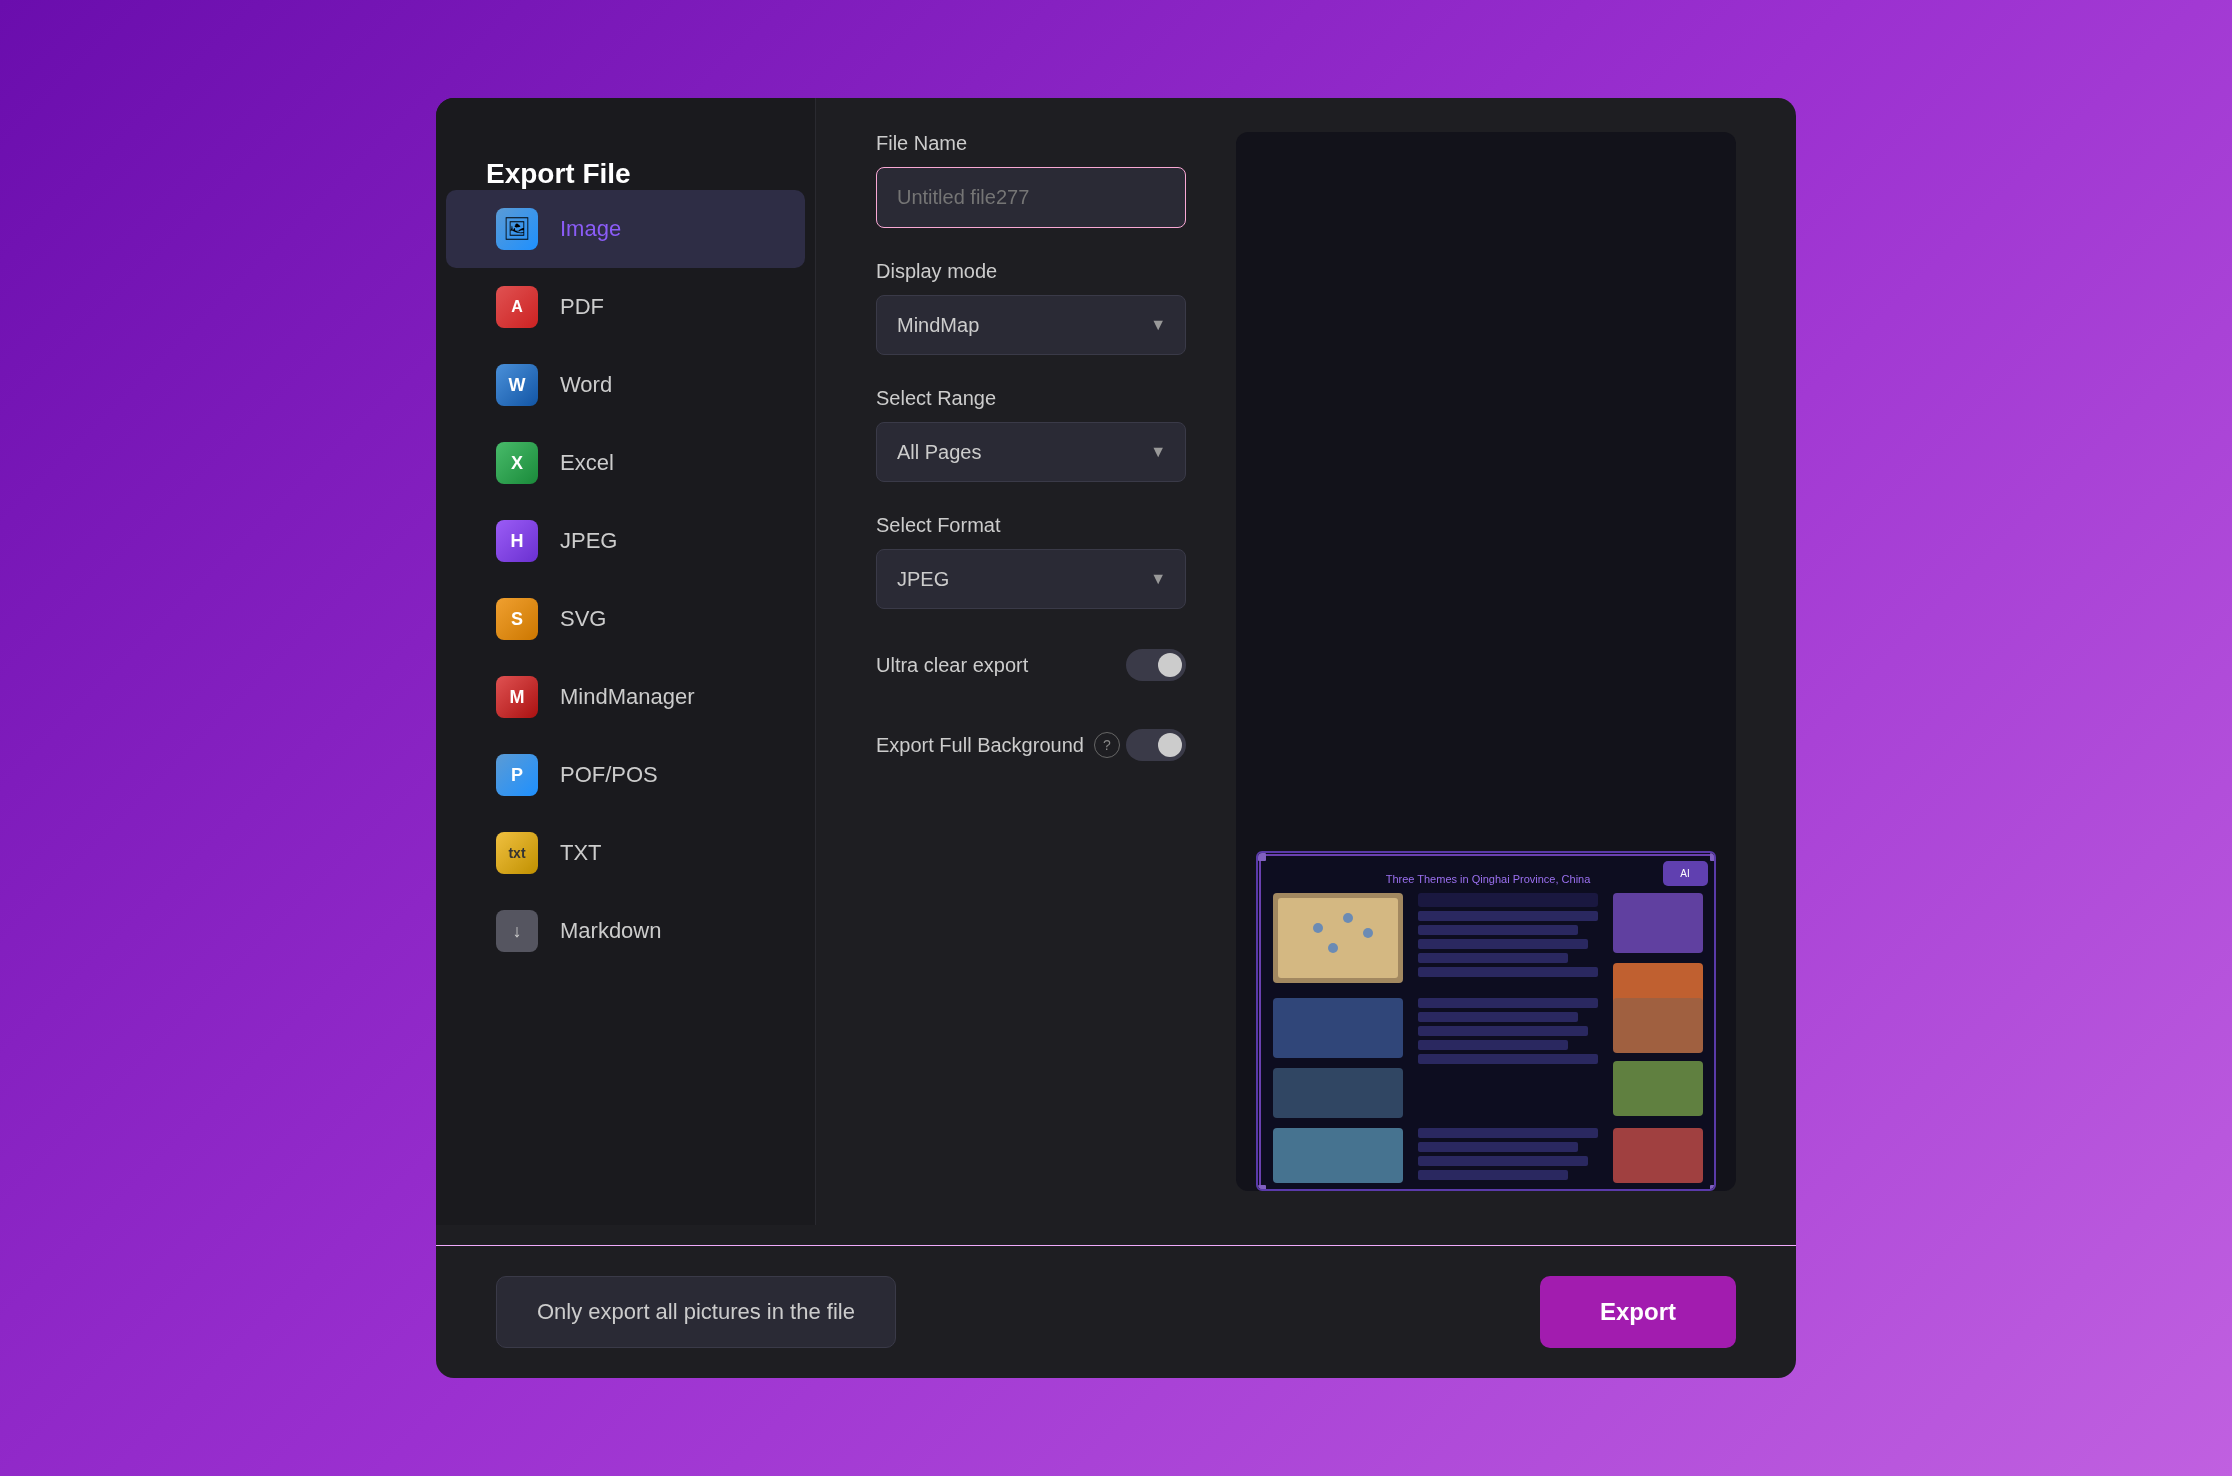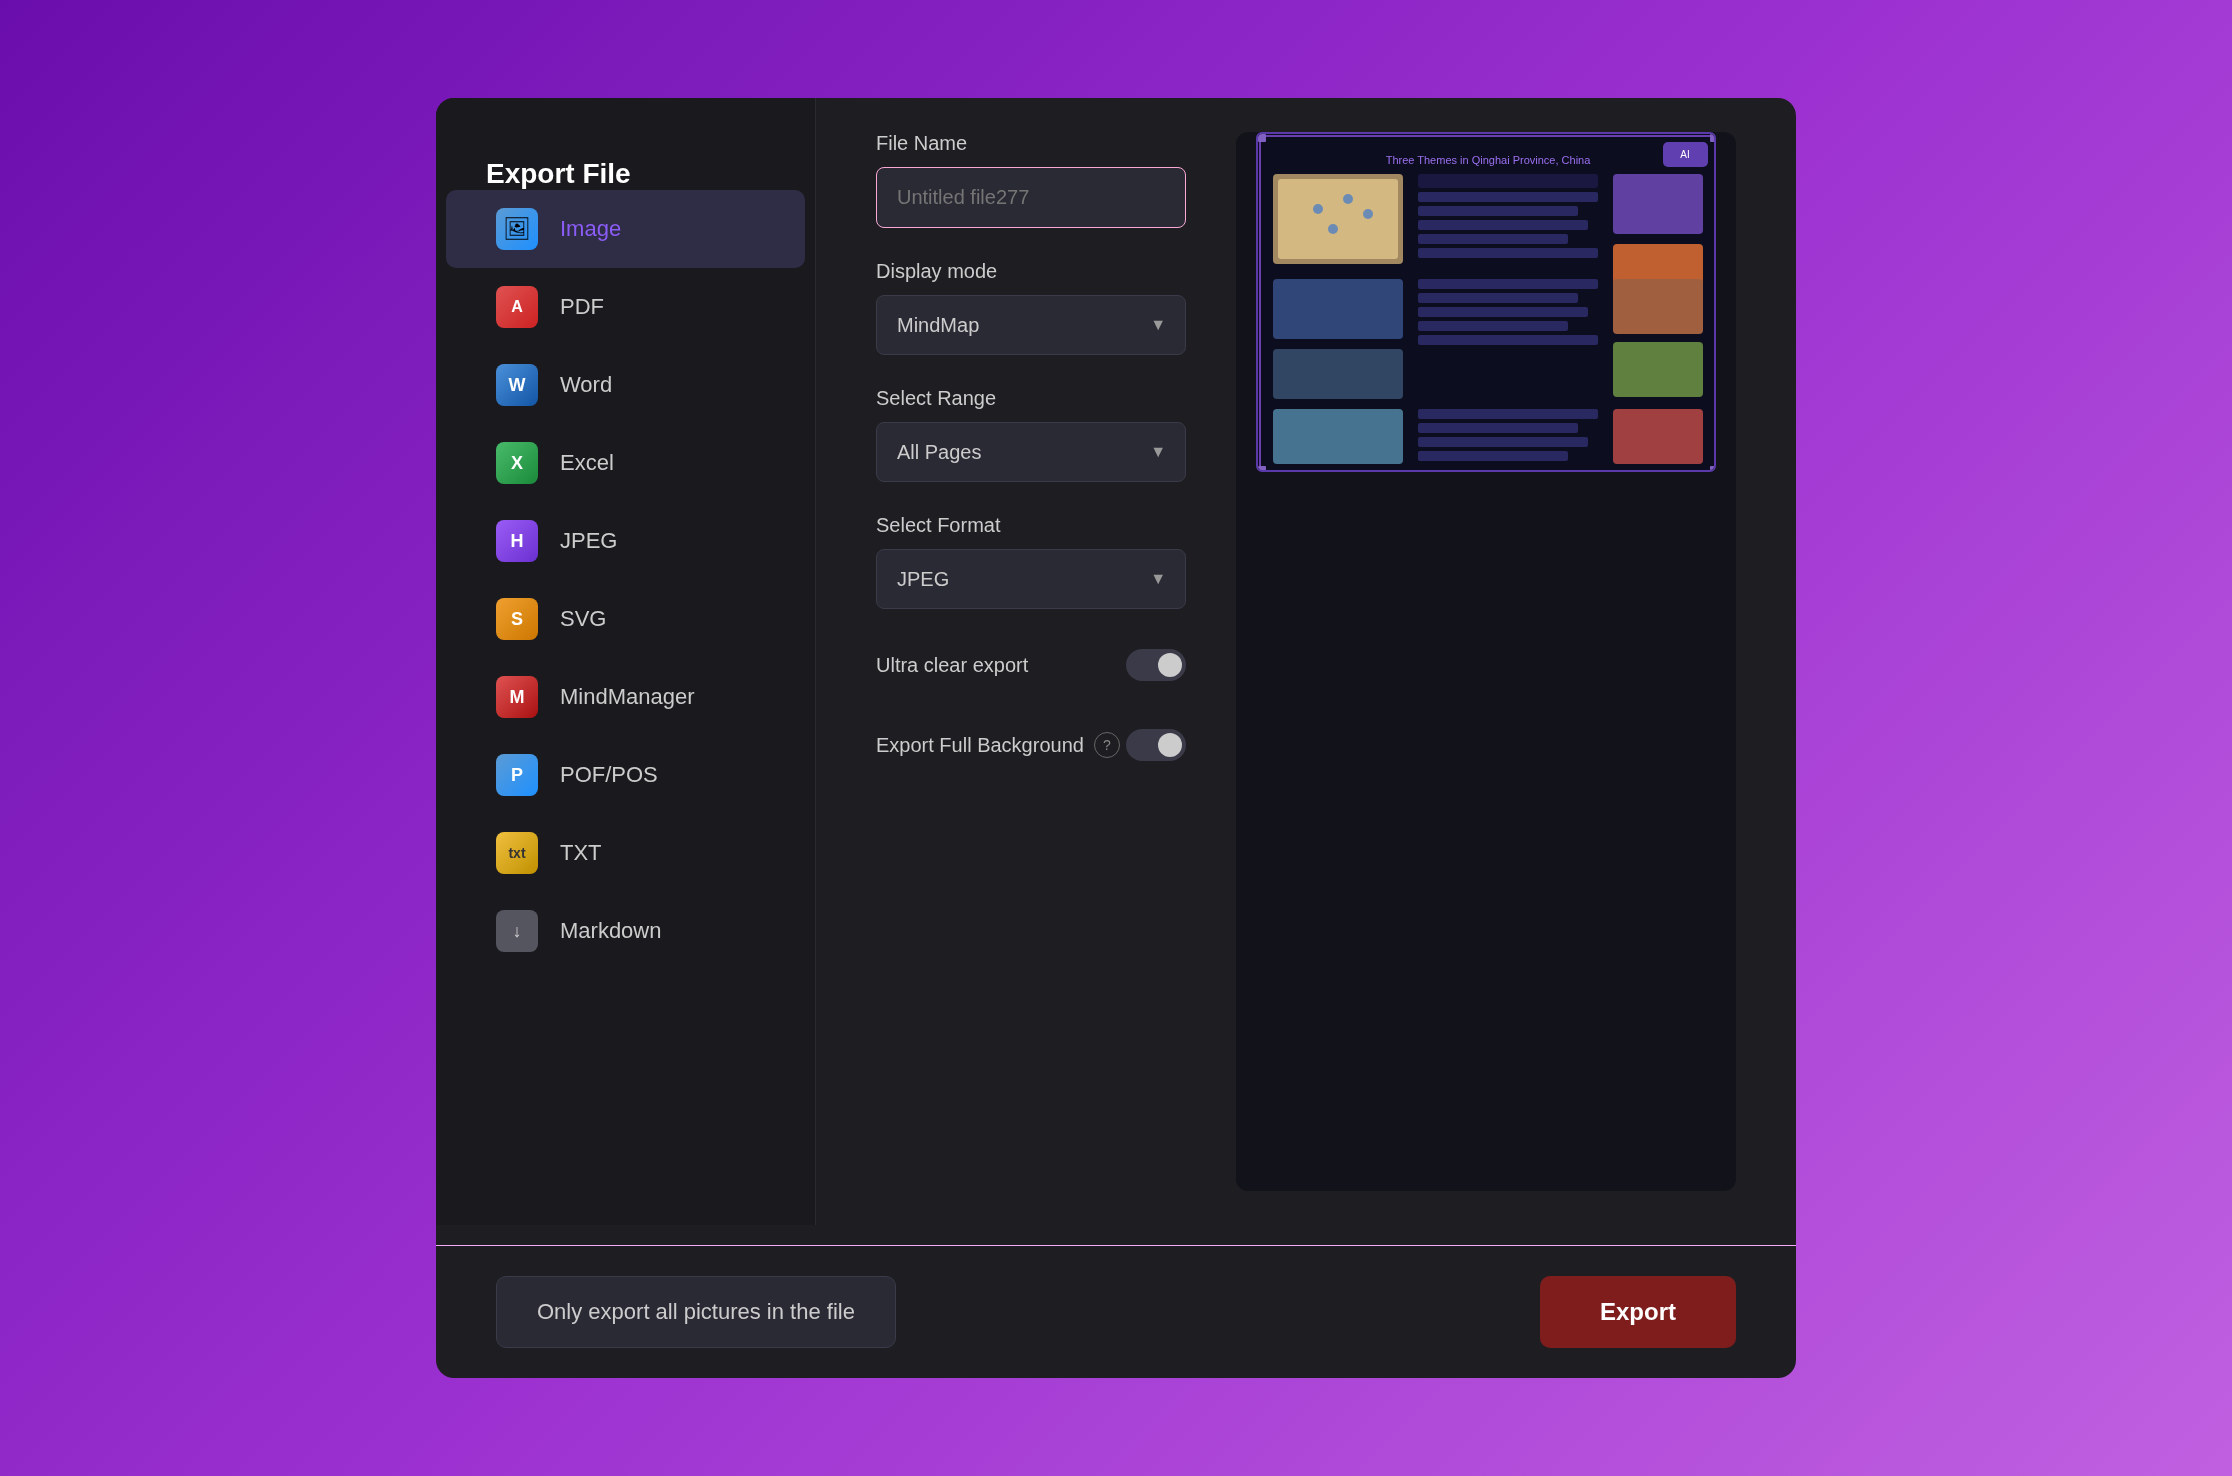--- a/index.html
+++ b/index.html
@@ -115,21 +115,21 @@
       flex-direction: column;
       gap: 32px;
     }
 
     .preview-area {
       width: 500px;
       flex-shrink: 0;
       background: #12121a;
       border-radius: 12px;
       display: flex;
-      align-items: flex-start;
+      align-items: flex-end;
       justify-content: center;
       overflow: hidden;
     }
 
     .form-group {
       display: flex;
       flex-direction: column;
       gap: 12px;
     }
 
@@ -241,21 +241,21 @@
       border: 1px solid #3a3a48;
       border-radius: 10px;
       padding: 22px 40px;
       color: #cccccc;
       font-size: 22px;
       cursor: pointer;
       font-weight: 500;
     }
 
     .btn-primary {
-      background: #7f1d1d;
+      background: #a21caf;
       border: none;
       border-radius: 10px;
       padding: 22px 60px;
       color: #ffffff;
       font-size: 24px;
       cursor: pointer;
       font-weight: 600;
     }
 
     

